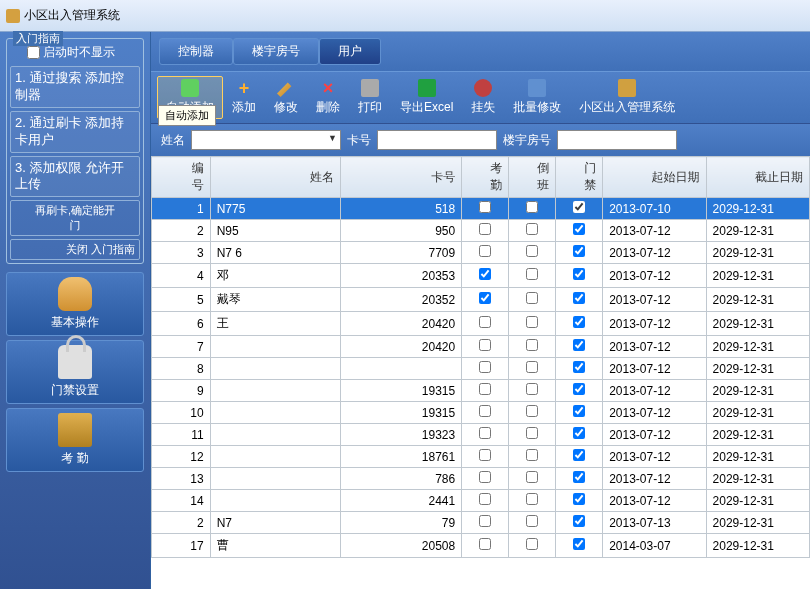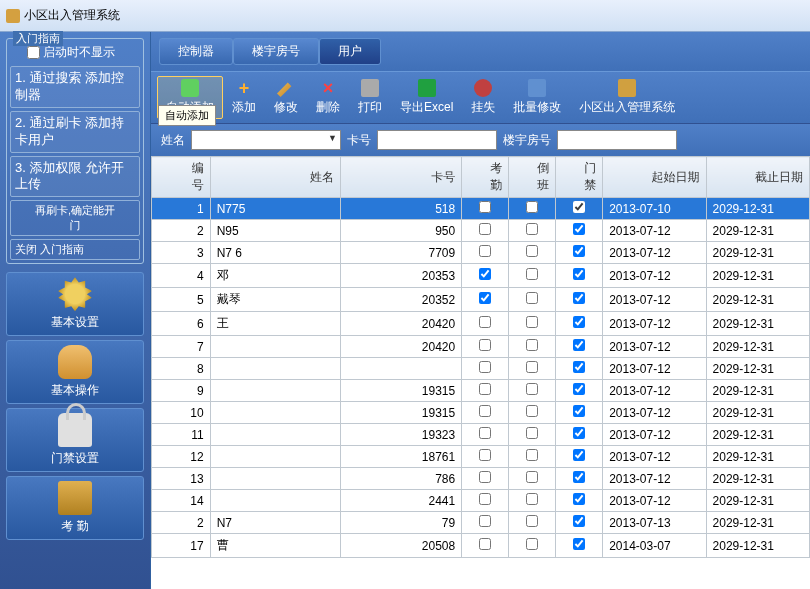--- a/index.html
+++ b/index.html
@@ -11,21 +11,21 @@
 
 .main { display: flex; height: calc(589px - 22px); background: linear-gradient(#6090d0, #4070b0); }
 
 .sidebar { width: 150px; background: linear-gradient(#5080c8, #305090); padding: 6px; }
 .guide-box { border: 1px solid #a0c0e0; border-radius: 3px; padding: 3px; margin-bottom: 8px; position: relative; }
 .guide-title { position: absolute; top: -8px; left: 6px; background: #4070b0; color: #fff; padding: 0 3px; font-size: 11px; }
 .guide-chk { display: flex; align-items: center; color: #fff; font-size: 11px; padding: 2px 17px; }
 .guide-chk input { margin-right: 3px; }
 .guide-item { border: 1px solid #90b0d8; border-radius: 2px; background: rgba(255,255,255,0.05); color: #fff; font-size: 13px; padding: 3px 4px; margin: 3px 0; line-height: 1.3; }
 .guide-foot { border: 1px solid #90b0d8; border-radius: 2px; color: #fff; font-size: 11px; padding: 2px 20px; margin: 3px 0; text-align: center; }
-.guide-close { border: 1px solid #90b0d8; border-radius: 2px; color: #fff; font-size: 11px; padding: 2px 4px; text-align: left; }
+.guide-close { border: 1px solid #90b0d8; border-radius: 2px; color: #fff; font-size: 11px; padding: 2px 4px; text-align: right; }
 
 .nav-btn { background: linear-gradient(#4878c0, #2858a0); border: 1px solid #6090d0; border-radius: 3px; margin: 4px 0; height: 64px; display: flex; flex-direction: column; align-items: center; justify-content: center; color: #fff; cursor: pointer; }
 .nav-icon { width: 34px; height: 34px; margin-bottom: 3px; }
 .gear-icon { background: radial-gradient(circle, #f0d060 40%, #c09020 70%); border-radius: 50%; clip-path: polygon(50% 0,61% 15%,80% 10%,80% 30%,100% 40%,85% 50%,100% 60%,80% 70%,80% 90%,61% 85%,50% 100%,39% 85%,20% 90%,20% 70%,0 60%,15% 50%,0 40%,20% 30%,20% 10%,39% 15%); }
 .lock-icon { background: #e0e0e0; border-radius: 6px 6px 3px 3px; position: relative; }
 .lock-icon::before { content:""; position:absolute; top:-10px; left:8px; width:14px; height:14px; border:3px solid #ccc; border-bottom:none; border-radius:10px 10px 0 0; }
 .hand-icon { background: linear-gradient(#f0c070,#d09030); border-radius: 40% 40% 20% 20%; position: relative; }
 .badge-icon { background: linear-gradient(#e0b050,#b08020); border-radius: 3px; }
 
 .content { flex: 1; display: flex; flex-direction: column; background: #c8dcf0; border-left: 1px solid #3060a0; }
@@ -86,24 +86,20 @@
       <div class="guide-item">1. 通过搜索
    添加控制器</div>
       <div class="guide-item">2. 通过刷卡
    添加持卡用户</div>
       <div class="guide-item">3. 添加权限
    允许开上传</div>
       <div class="guide-foot">再刷卡,确定能开门</div>
       <div class="guide-close">关闭 入门指南</div>
     </div>
     <div id="nav-host">
-        <div class="nav-btn">
-          <div class="nav-icon gear-icon"></div>
-          <span>基本设置</span>
-        </div>
         <div class="nav-btn">
           <div class="nav-icon hand-icon"></div>
           <span>基本操作</span>
         </div>
         <div class="nav-btn">
           <div class="nav-icon lock-icon"></div>
           <span>门禁设置</span>
         </div>
         <div class="nav-btn">
           <div class="nav-icon badge-icon"></div>

